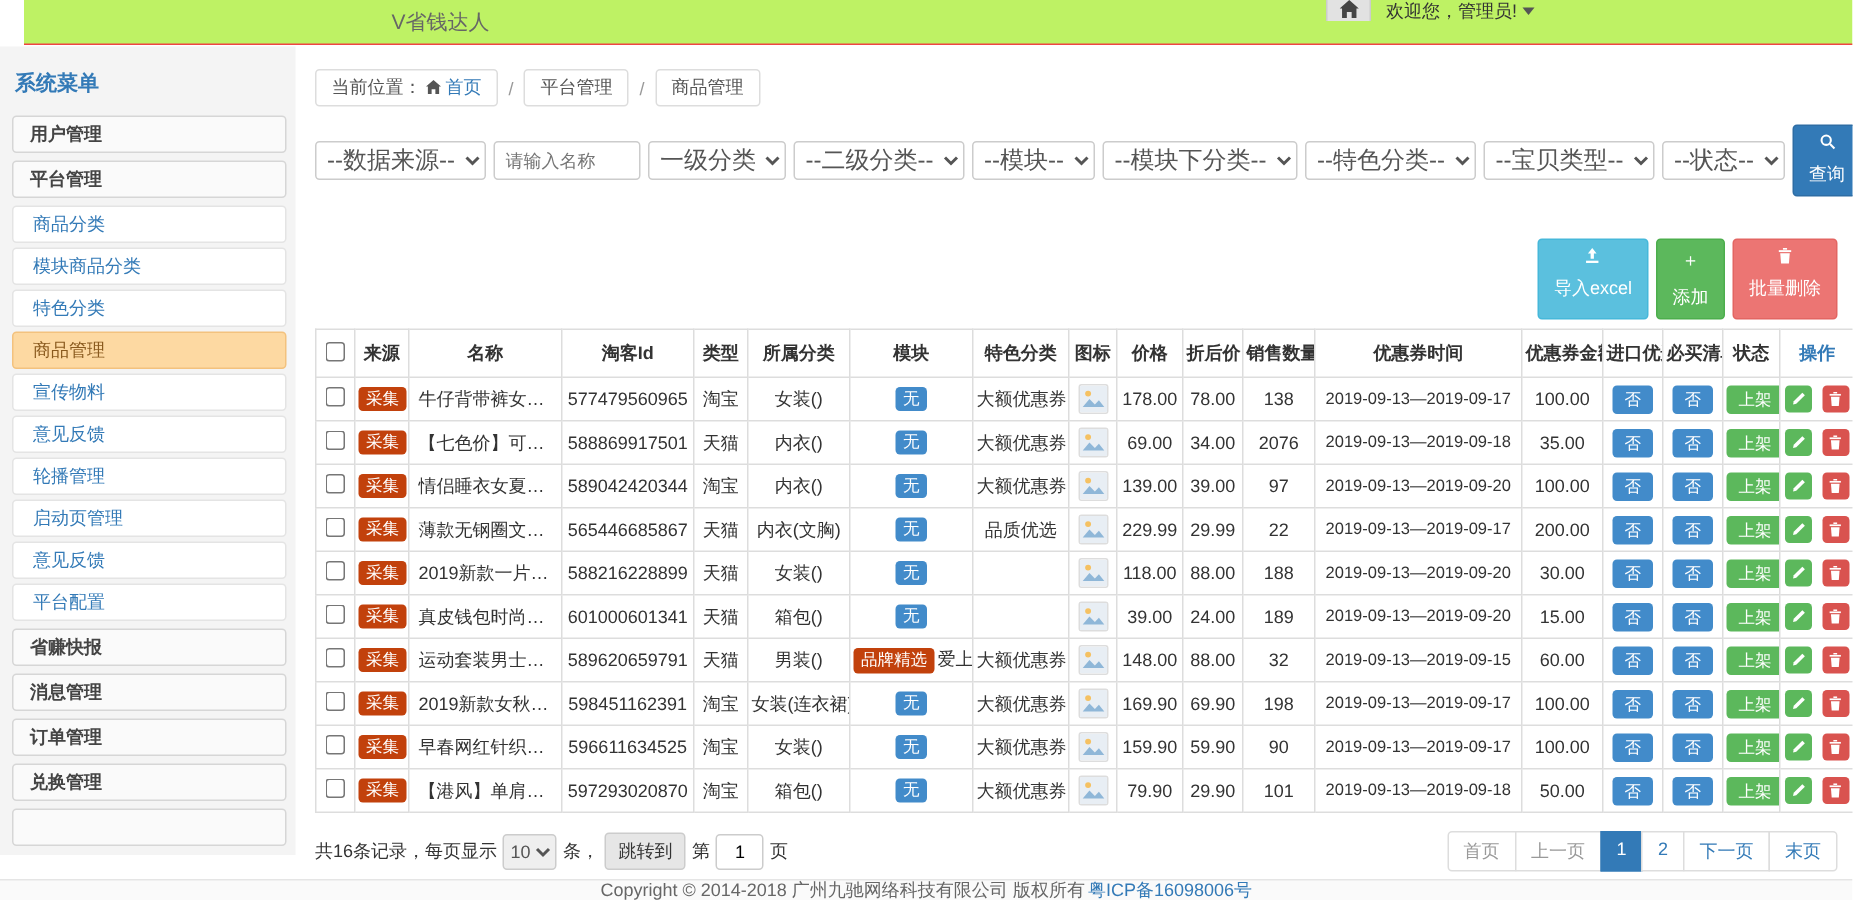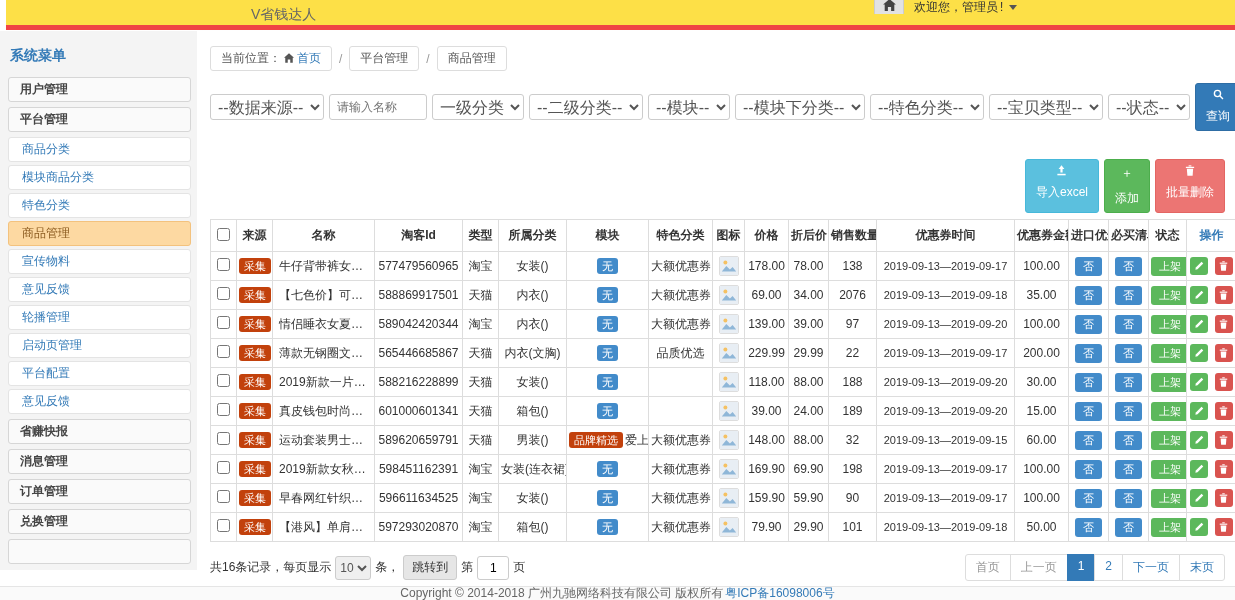--- a/index.html
+++ b/index.html
@@ -2,23 +2,23 @@
 <html><head>
 <meta charset="utf-8">
 <style>
   * { box-sizing: border-box; margin: 0; padding: 0; }
   html,body { width:1235px; height:600px; overflow:hidden; }
   body {
     font-family: "Liberation Sans", "DejaVu Sans", sans-serif;
     font-size: 12px; color:#333; background:#fff; position:relative;
   }
   
-  .topbar { position:absolute; top:0; left:6px; right:0; height:30px; background:#fde047; border-bottom:5px solid #ef4444; }
+  .topbar { position:absolute; top:0; left:16px; right:0; height:30px; background:#bef264; border-bottom:1px solid #ef4444; }
   .app-title { position:absolute; left:245px; top:6px; font-size:14px; color:#666; }
-  .topbar-right { position:absolute; left:868px; top:0; height:14px; display:flex; align-items:stretch;font-family:Liberation Mono, monospace; }
+  .topbar-right { position:absolute; left:868px; top:0; height:14px; display:flex; align-items:stretch; }
   .home-btn { width:30px; display:flex; align-items:center; justify-content:center; background:#e2e2e2; border-left:1px solid #ccc; border-right:1px solid #ccc; cursor:pointer; }
   .welcome { display:flex; align-items:center; padding:0 10px; color:#333; cursor:pointer; gap:4px; }
   .caret { display:inline-block; width:0; height:0; border-left:4px solid transparent; border-right:4px solid transparent; border-top:5px solid #555; }
   
   .sidebar { position:absolute; left:0; top:31px; bottom:30px; width:197px; background:#f4f4f4; padding:12px 6px 0 8px; overflow:hidden; }
   .sidebar-title { color:#337ab7; font-size:14px; font-weight:bold; margin:4px 0 12px 2px; }
   .menu-item { height:25px; line-height:23px; background:#fafafa; border:1px solid #d6d6d6; border-radius:3px; margin-bottom:5px; padding-left:11px; color:#444; font-weight:bold; cursor:pointer; overflow:hidden; }
   .submenu { margin-bottom:5px; }
   .submenu-item { height:25px; line-height:23px; background:#fff; border:1px solid #e4e4e4; border-radius:3px; margin-bottom:3px; padding-left:13px; color:#337ab7; cursor:pointer; }
   .submenu-item.active { background:#fdd9a2; border-color:#f3c27e; color:#8a5a1e; }
@@ -99,22 +99,22 @@
       <div class="menu-item"><span class="menu-label">平台管理</span></div>
       <div class="submenu">
         <div class="submenu-item">商品分类</div>
         <div class="submenu-item">模块商品分类</div>
         <div class="submenu-item">特色分类</div>
         <div class="submenu-item active">商品管理</div>
         <div class="submenu-item">宣传物料</div>
         <div class="submenu-item">意见反馈</div>
         <div class="submenu-item">轮播管理</div>
         <div class="submenu-item">启动页管理</div>
+        <div class="submenu-item">意见反馈</div>
         <div class="submenu-item">平台配置</div>
-        <div class="submenu-item">意见反馈</div>
       </div>
       <div class="menu-item"><span class="menu-label">省赚快报</span></div>
       <div class="menu-item"><span class="menu-label">消息管理</span></div>
       <div class="menu-item"><span class="menu-label">订单管理</span></div>
       <div class="menu-item"><span class="menu-label">兑换管理</span></div>
       <div class="menu-item"><span class="menu-label"></span></div>
     </div>
 </div>
 
 <div class="main">

